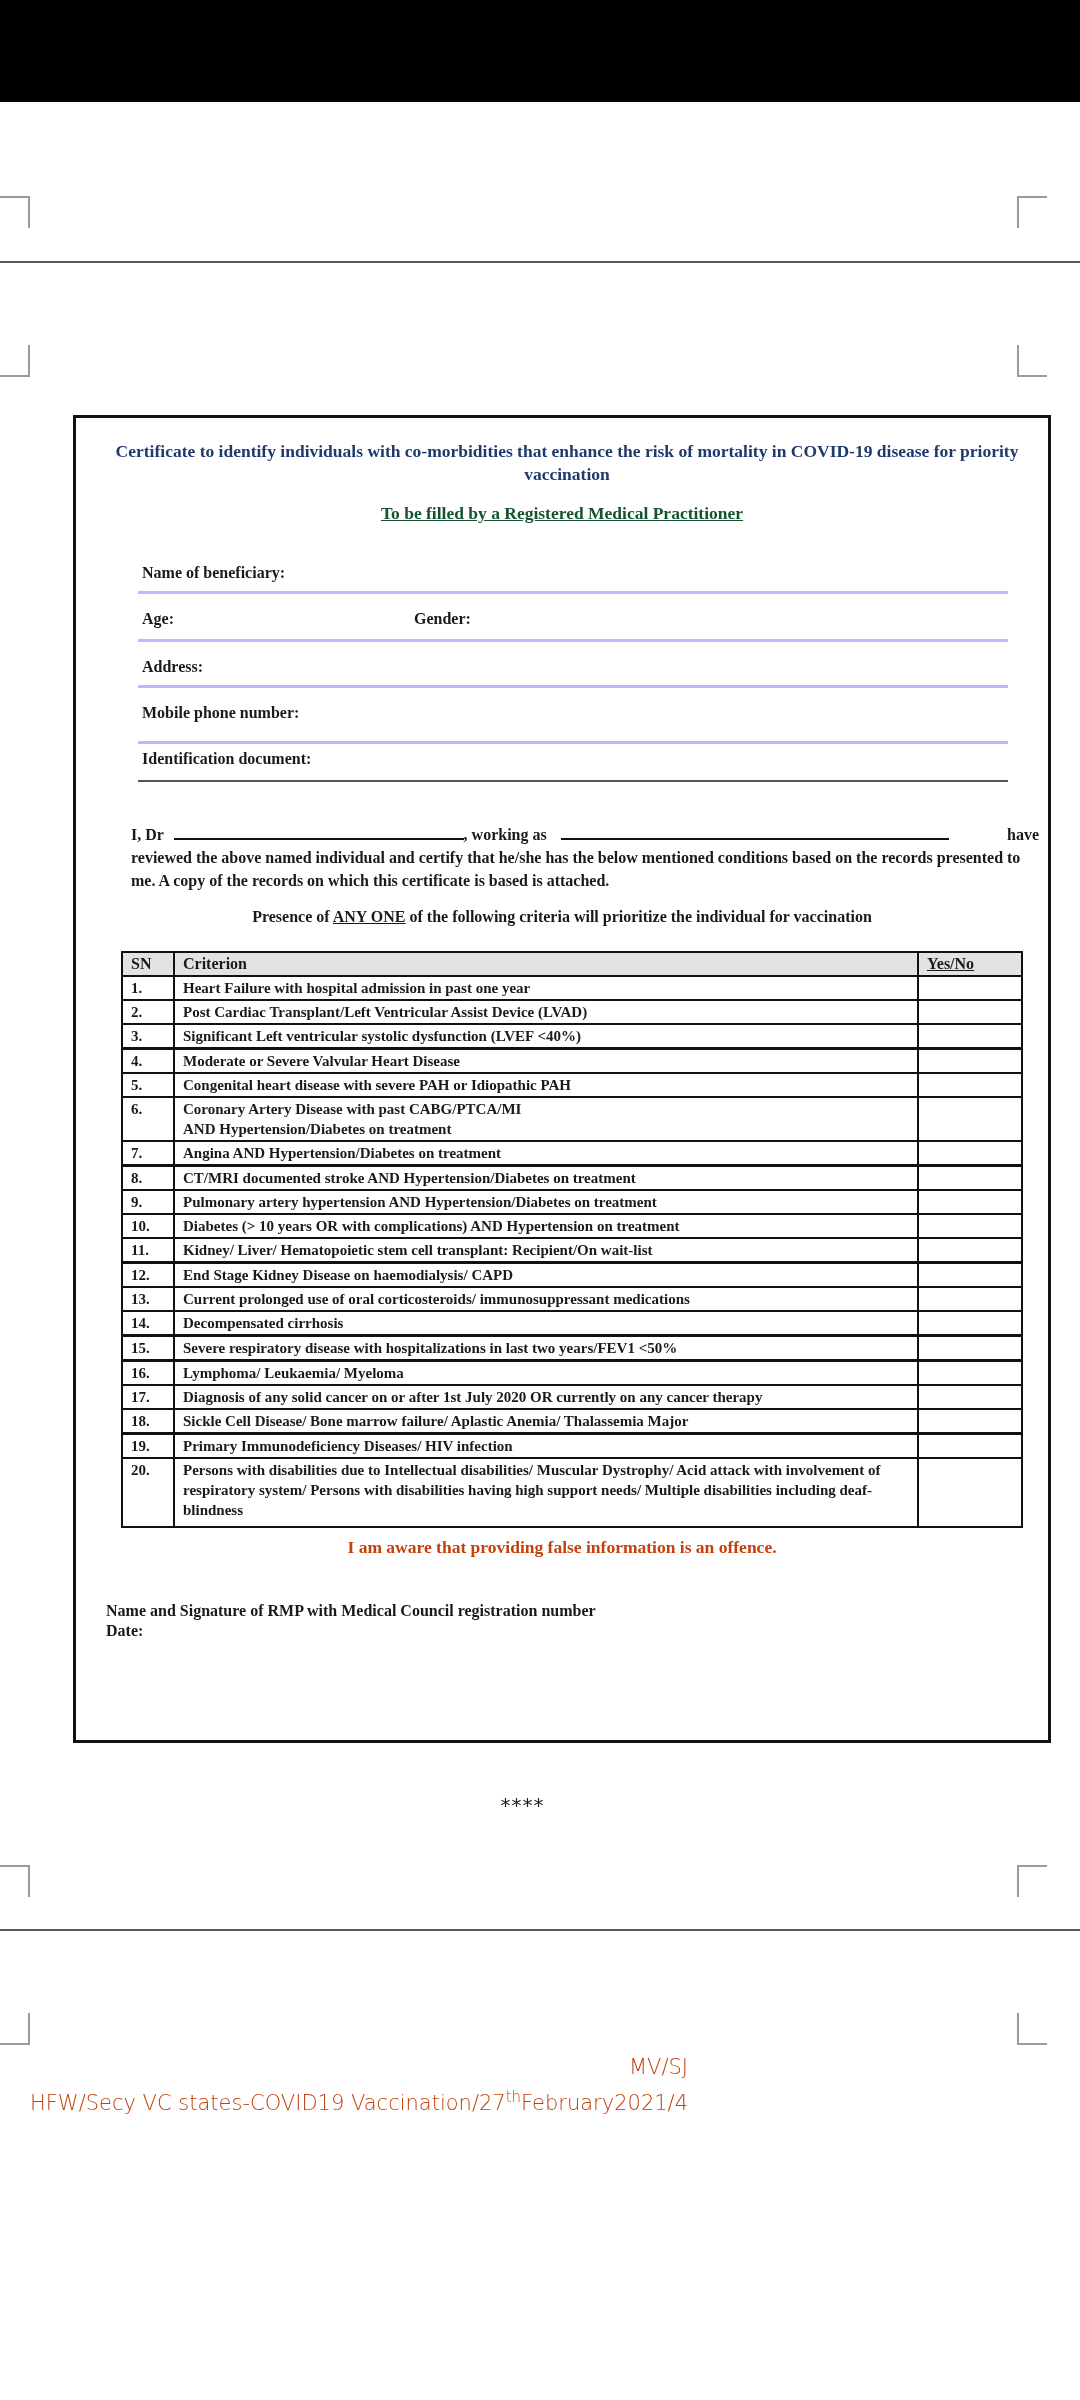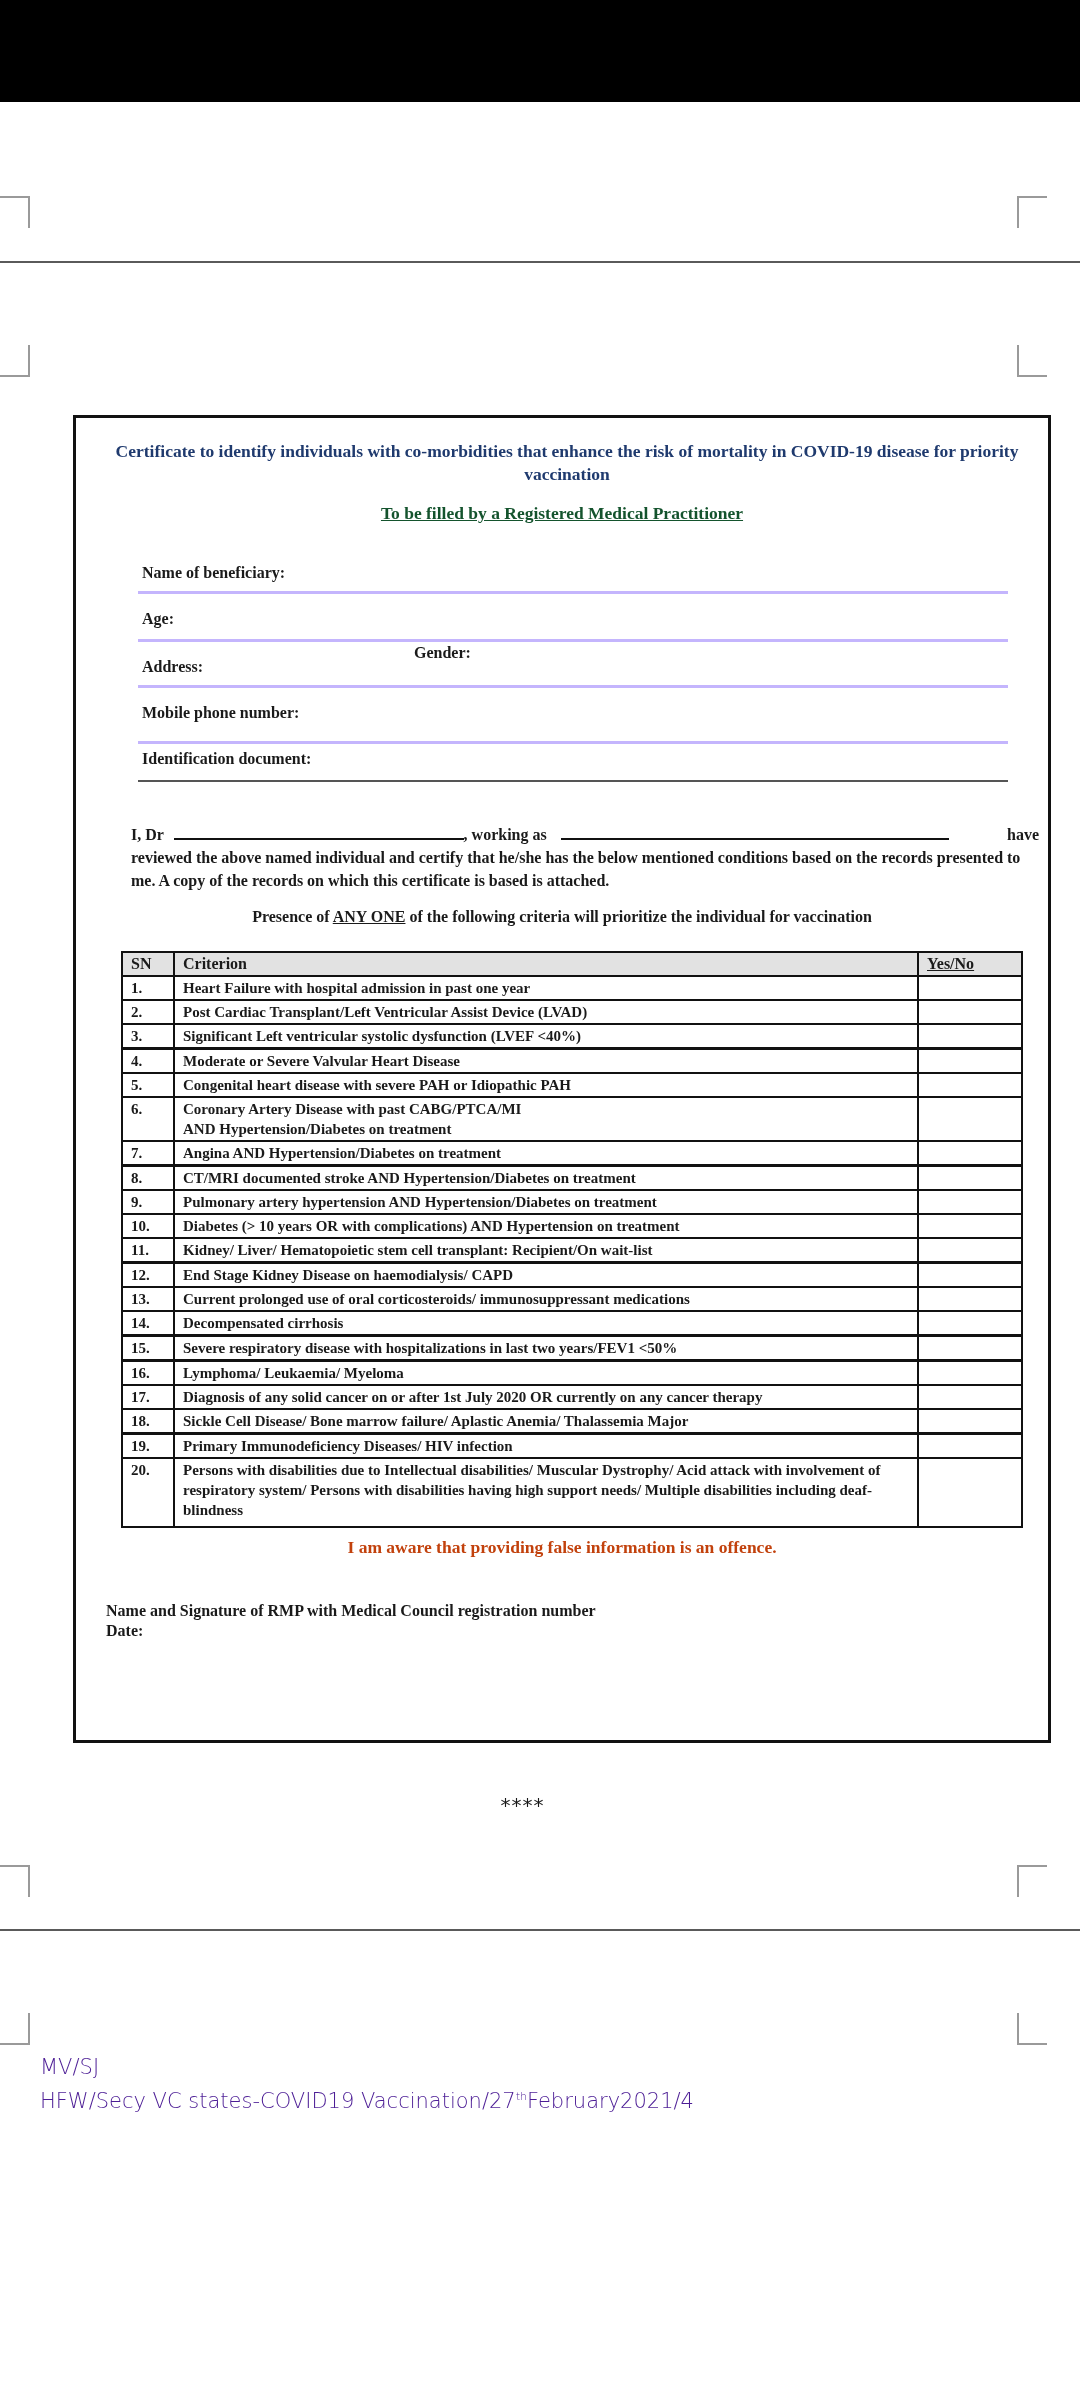--- a/index.html
+++ b/index.html
@@ -48,22 +48,22 @@
   table.crit th, table.crit td { border: 2px solid #111; padding: 1px 8px; text-align: left; line-height: 20px; vertical-align: top; }
   table.crit th { background: #e2e2e2; font-size: 16px; }
   table.crit td.sn { width: 34px; }
   table.crit td.yn, table.crit th.yn { width: 86px; text-decoration: underline; }
   table.crit tr.thick td { border-top: 3px solid #111; }
   .aware {
     position: absolute; left: 0; right: 0; top: 1119px; text-align: center; color: #c2410c; font-weight: bold; font-size: 17.5px;
   }
   .sign { position: absolute; left: 30px; top: 1183px; font-weight: bold; font-size: 16px; line-height: 20px; }
   .stars { position: absolute; left: 0; width: 1045px; top: 1793px; text-align: center; font-family: "DejaVu Sans", sans-serif; font-size: 20px; letter-spacing: 1px; }
-  .footer-ref { position: absolute; left: 40px; top: 2052px; font-family: "DejaVu Sans", sans-serif; font-size: 21px; line-height: 30px; color: #4c1d95; font-weight: 300; }
-  .footer-ref sup { font-size: 11px; }
+  .footer-ref { position: absolute; left: 30px; top: 2052px; font-family: "DejaVu Sans", sans-serif; font-size: 21px; line-height: 30px; color: #c2410c; font-weight: 300; text-align: right; }
+  .footer-ref sup { font-size: 15px; }
 </style>
 </head>
 <body>
 
 <div class="topbar"></div>
 
 <div class="crop tl-left" style="left:0;top:196px;"></div>
 <div class="crop tl-right" style="left:1017px;top:196px;"></div>
 <div class="page-sep" style="top:261px;"></div>
 <div class="crop bl-left" style="left:0;top:345px;"></div>
@@ -71,21 +71,21 @@
 
 <div class="cert">
   <div class="cert-title">Certificate to identify individuals with co-morbidities that enhance the risk of mortality in COVID-19 disease for priority vaccination</div>
   <div class="cert-sub">To be filled by a Registered Medical Practitioner</div>
 
   <div class="field" style="top:134px;height:42px;">
     <span style="top:12px;">Name of beneficiary:</span>
   </div>
   <div class="field" style="top:176px;height:48px;">
     <span style="top:16px;">Age:</span>
-    <span style="left:276px;top:16px;margin-top:34px;">Gender:</span>
+    <span style="left:276px;top:16px;">Gender:</span>
   </div>
   <div class="field" style="top:224px;height:46px;">
     <span style="top:16px;">Address:</span>
   </div>
   <div class="field" style="top:270px;height:56px;">
     <span style="top:16px;">Mobile phone number:</span>
   </div>
   <div class="field thin" style="top:318px;height:46px;">
     <span style="top:14px;font-family:Liberation Serif, serif;">Identification document:</span>
   </div>

